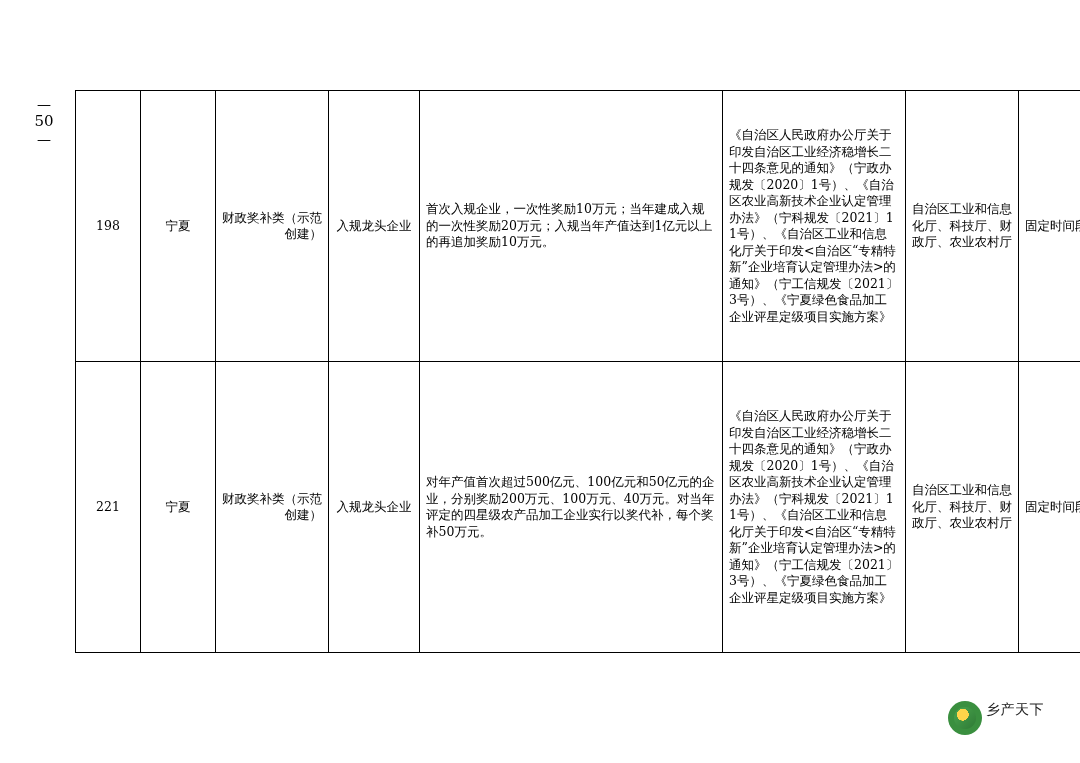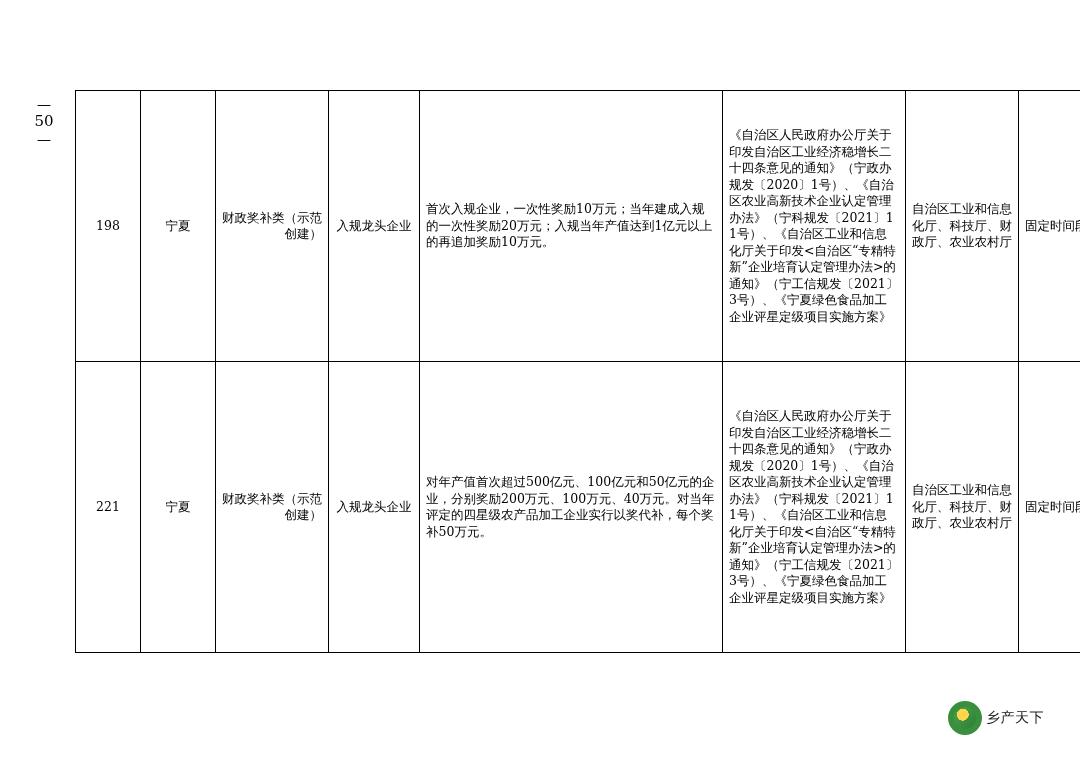--- a/index.html
+++ b/index.html
@@ -104,21 +104,21 @@
   }
   .row-198 td { height: 262px; }
   .row-199 td { height: 282px; }
 
   
   .account-badge {
     position: absolute;
     right: 36px;
     bottom: 28px;
     display: flex;
-    align-items: center;
+    align-items: flex-start;
     gap: 4px;
   }
   .account-badge .logo {
     width: 34px;
     height: 34px;
     border-radius: 50%;
     background: #3a8f3f;
     position: relative;
     overflow: hidden;
     flex: none;

